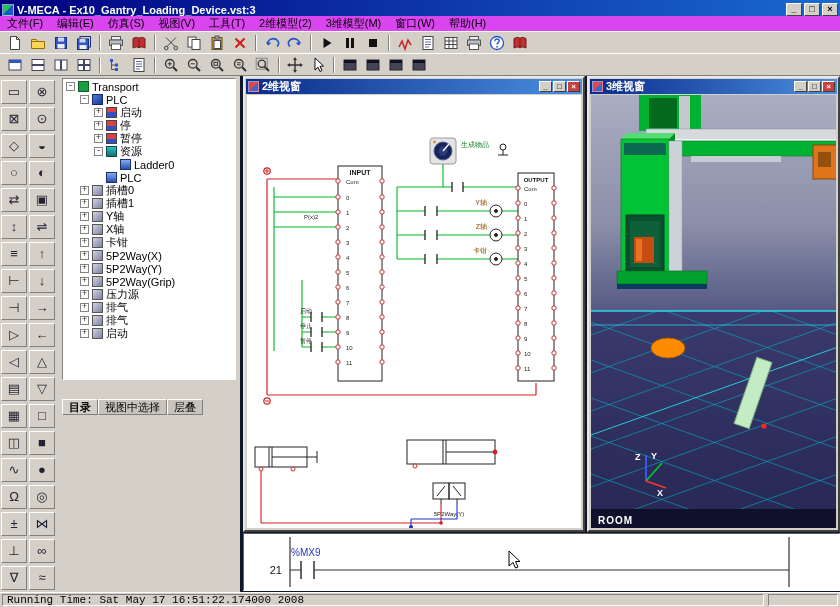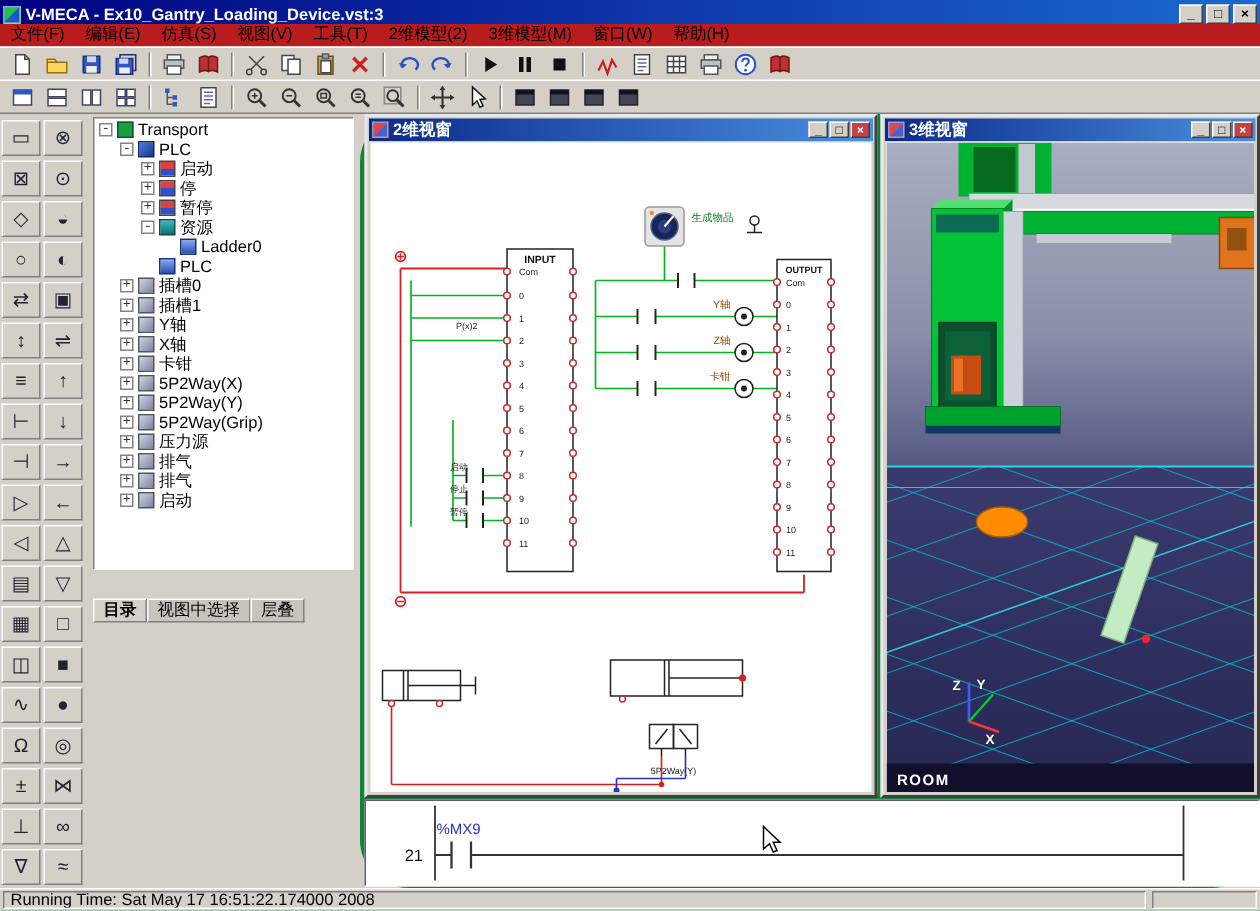--- a/index.html
+++ b/index.html
@@ -12,21 +12,21 @@
   .apptitle { position:absolute; left:0; top:0; right:0; height:16px;
     background:linear-gradient(90deg,#000080,#1a6ad0); color:#fff; font-weight:bold;
     display:flex; align-items:flex-end; gap:3px; padding:0 2px; }
   .appicon { width:12px; height:12px; flex:none;
     background:linear-gradient(135deg,#22c24a 0 50%,#2152d2 50% 100%); border:1px solid rgba(255,255,255,.45); }
   .appbtns { margin-left:auto; display:flex; gap:2px; }
   .abt { width:16px; height:13px; background:#d4d0c8; border:1px solid; border-color:#fff #404040 #404040 #fff;
     font:bold 9px/11px "Liberation Sans",sans-serif; text-align:center; color:#000; padding:0; }
 
   
-  .menubar { position:absolute; left:0; top:16px; right:0; height:15px; background:#b91c1c; display:flex; }
+  .menubar { position:absolute; left:0; top:16px; right:0; height:15px; background:#d946ef; display:flex; }
   .mitem { padding:1px 7px 0; line-height:13px; }
 
   
   .toolbar { position:absolute; left:0; right:0; background:#d4d0c8; display:flex; align-items:center; padding-left:4px; gap:1px; border-top:1px solid #fff; }
   #tb1 { top:31px; height:22px; }
   #tb2 { top:53px; height:23px; border-bottom:1px solid #808080; }
   .tb { width:22px; height:20px; display:flex; align-items:center; justify-content:center;
     background:transparent; border:1px solid transparent; padding:0; }
   .tsep { width:2px; height:16px; border-left:1px solid #808080; border-right:1px solid #fff; margin:0 3px; }
 
@@ -52,21 +52,21 @@
   .ti-state { background:linear-gradient(180deg,#e04040 50%,#3050d0 50%); border:1px solid #444; }
   .ti-res   { background:linear-gradient(180deg,#30c0c0,#107070); border:1px solid #0a4a4a; }
   .ti-card  { background:linear-gradient(180deg,#88aaf0,#2a50b0); border:1px solid #1a3070; }
   .ti-dev   { background:linear-gradient(135deg,#d0d4e4,#7e82a2); border:1px solid #555; }
   .treetabs { position:absolute; left:2px; top:305px; height:17px; display:flex;margin-top:18px; }
   .ttab { padding:1px 6px 0; font-size:11px; height:16px; line-height:13px; background:#c8c4bc;
     border:1px solid; border-color:#fff #808080 #808080 #fff; }
   .ttab.active { background:#d4d0c8; font-weight:bold; }
 
   
-  .mdi { position:absolute; left:240px; top:76px; right:0; bottom:15px; background:#15803d;border-radius:32px; }
+  .mdi { position:absolute; left:240px; top:76px; right:0; bottom:15px; background:#0f172a; }
   .mwin { position:absolute; background:#d4d0c8; border:2px solid; border-color:#e8e8e8 #404040 #404040 #e8e8e8; }
   .win2d { left:3px; top:0; width:342px; height:456px; }
   .win3d { left:347px; top:0; width:253px; height:456px; }
   .mtitle { position:absolute; left:1px; top:1px; right:1px; height:15px;
     background:linear-gradient(90deg,#0a2a8a,#4a90e0); color:#fff; font-size:11px; font-weight:bold;
     display:flex; align-items:center; gap:3px; padding:0 2px; }
   .wicon { width:11px; height:11px; flex:none; border:1px solid rgba(255,255,255,.35);
     background:linear-gradient(135deg,#e04848 0 50%,#3868d8 50% 100%); }
   .mbtns { margin-left:auto; display:flex; gap:1px; }
   .mbt { width:13px; height:11px; background:#d4d0c8; border:1px solid; border-color:#fff #404040 #404040 #fff;
@@ -88,21 +88,21 @@
   .ltxt  { font-size:11px; fill:#111; }
   .lblue { font-size:10px; fill:#2435c8; }
 
   
   .ladderpanel { position:absolute; left:3px; top:457px; width:597px; height:58px; background:#fff;
     border:1px solid; border-color:#606060 #fff #fff #606060; }
 
   
   .statusbar { position:absolute; left:0; right:0; bottom:0; height:15px; background:#d4d0c8; border-top:1px solid #fff; }
   .scell { position:absolute; left:2px; top:1px; bottom:1px; right:76px; border:1px solid;
-    border-color:#808080 #fff #fff #808080; padding:0 4px; font-size:11px; line-height:11px; white-space:nowrap; overflow:hidden; }
+    border-color:#808080 #fff #fff #808080; padding:0 4px; font-size:11px; line-height:11px; white-space:nowrap; overflow:hidden;font-family:Liberation Mono, monospace; }
   .scell2 { position:absolute; right:2px; top:1px; bottom:1px; width:70px; border:1px solid; border-color:#808080 #fff #fff #808080; }
 
   .cursor { position:absolute; left:508px; top:550px; z-index:99; }
 </style>
 </head>
 <body>
 
 <svg width="0" height="0" style="position:absolute">
   <defs>
     <symbol id="s-page" viewBox="0 0 16 16">

